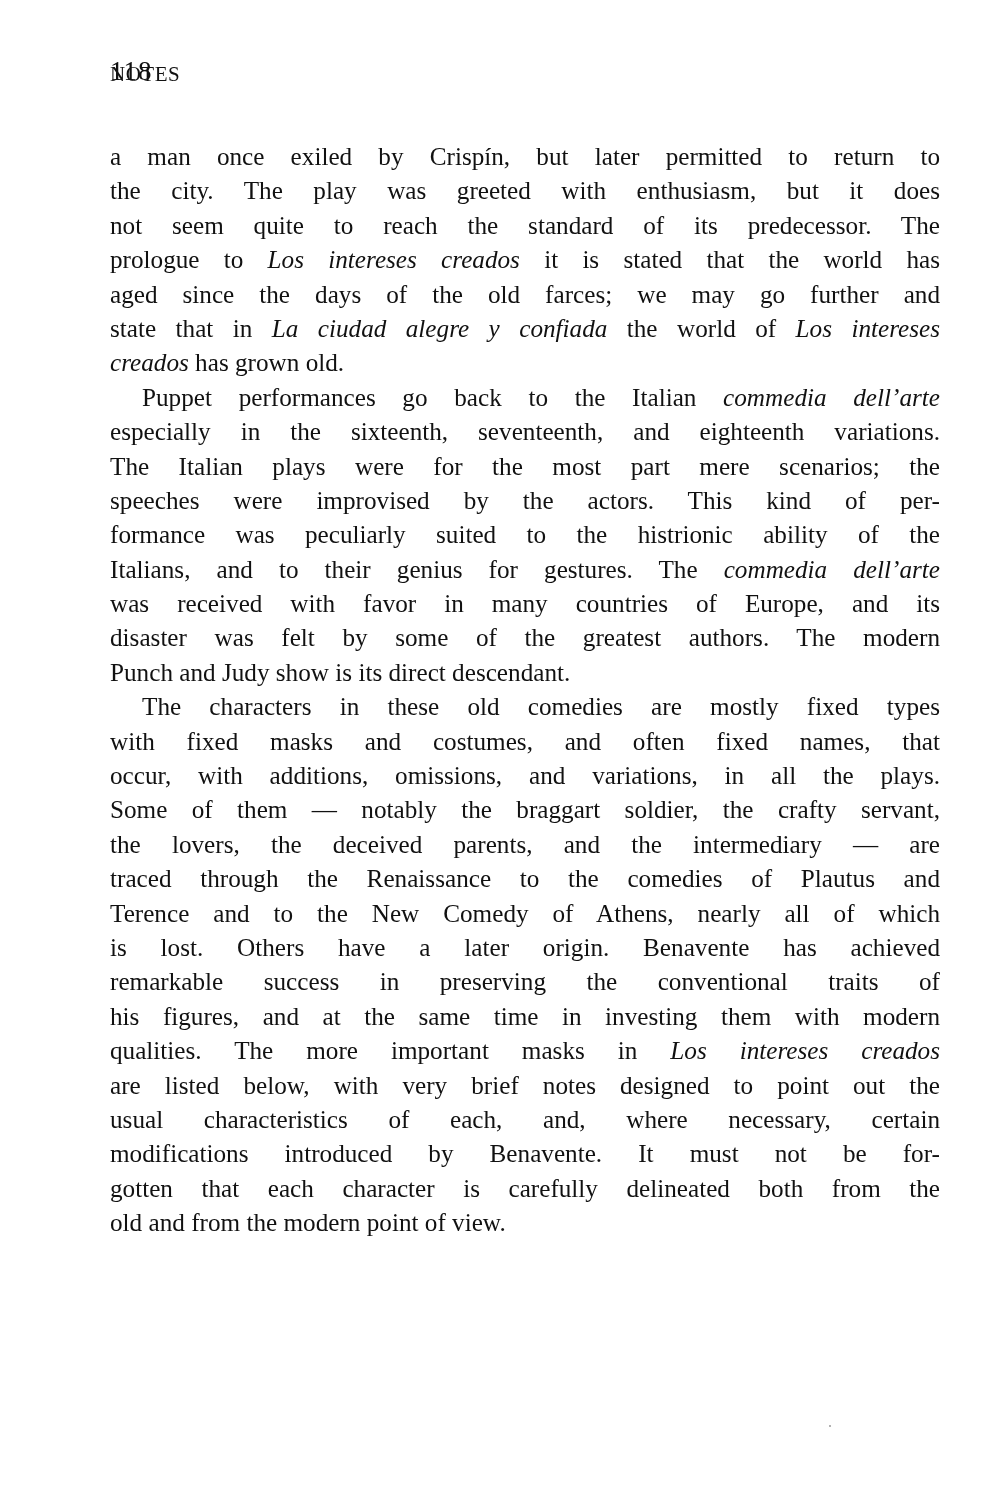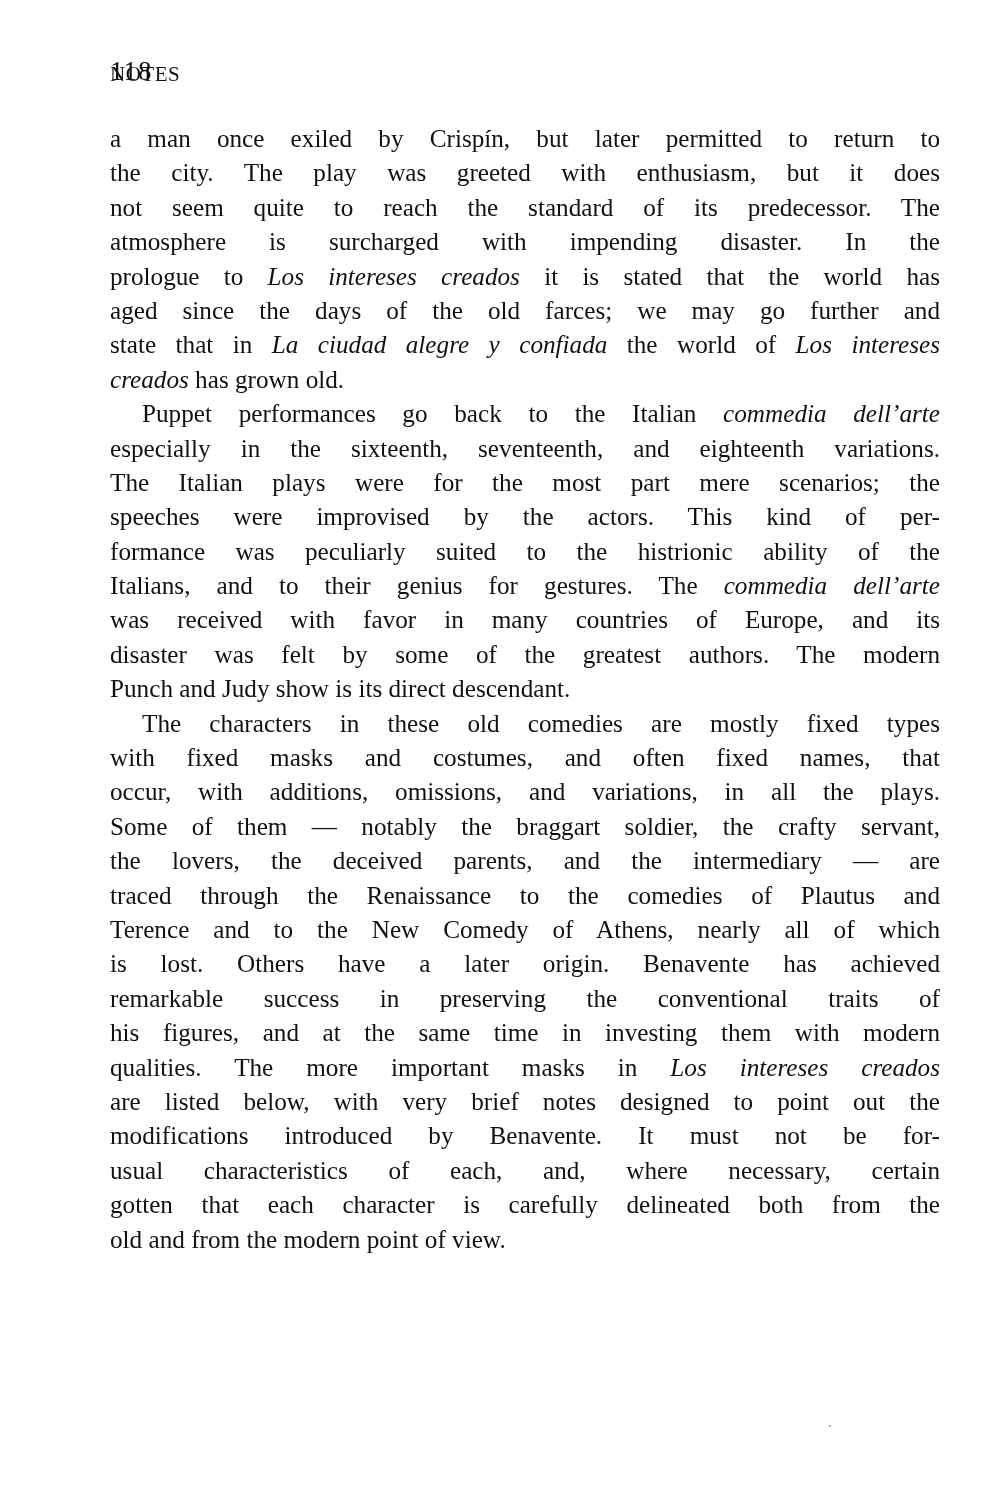--- a/index.html
+++ b/index.html
@@ -35,21 +35,21 @@
     }
     .running-title {
       position: absolute;
       left: 0;
       right: 0;
       top: 6px;
       font-size: 21px;
       letter-spacing: 0.5px;
     }
     .body-text {
-      margin-top: 6px;
+      margin-top: 24px;
       font-size: 25.2px;
     }
     .para {
       margin: 0;
     }
     .line {
       display: block;
       height: 34.4px;
       line-height: 34.4px;
       text-align: justify;
@@ -91,23 +91,20 @@
   <div class="body-text" id="body-text">
     <div class="para">
         <span class="line">
           <span class="line-inner"><span>a man once exiled by Crispín, but later permitted to return to</span></span>
         </span>
         <span class="line">
           <span class="line-inner"><span>the city.  The play was greeted with enthusiasm, but it does</span></span>
         </span>
         <span class="line">
           <span class="line-inner"><span>not seem quite to reach the standard of its predecessor.  The</span></span>
-        </span>
-        <span class="line">
-          <span class="line-inner"><span>atmosphere is surcharged with impending disaster.  In the</span></span>
         </span>
         <span class="line">
           <span class="line-inner"><span>prologue to </span><em>Los intereses creados</em><span> it is stated that the world has</span></span>
         </span>
         <span class="line">
           <span class="line-inner"><span>aged since the days of the old farces;  we may go further and</span></span>
         </span>
         <span class="line">
           <span class="line-inner"><span>state that in </span><em>La ciudad alegre y confiada</em><span> the world of </span><em>Los intereses</em></span>
         </span>
@@ -175,24 +172,24 @@
         <span class="line">
           <span class="line-inner"><span>his figures, and at the same time in investing them with modern</span></span>
         </span>
         <span class="line">
           <span class="line-inner"><span>qualities.  The more important masks in </span><em>Los intereses creados</em></span>
         </span>
         <span class="line">
           <span class="line-inner"><span>are listed below, with very brief notes designed to point out the</span></span>
         </span>
         <span class="line">
-          <span class="line-inner"><span>modifications introduced by Benavente.  It must not be for-</span></span>
+          <span class="line-inner"><span>usual characteristics of each, and, where necessary, certain</span></span>
         </span>
         <span class="line">
-          <span class="line-inner"><span>usual characteristics of each, and, where necessary, certain</span></span>
+          <span class="line-inner"><span>modifications introduced by Benavente.  It must not be for-</span></span>
         </span>
         <span class="line">
           <span class="line-inner"><span>gotten that each character is carefully delineated both from the</span></span>
         </span>
         <span class="line last">
           <span class="line-inner"><span>old and from the modern point of view.</span></span>
         </span>
       </div>
   </div>
 </div>

